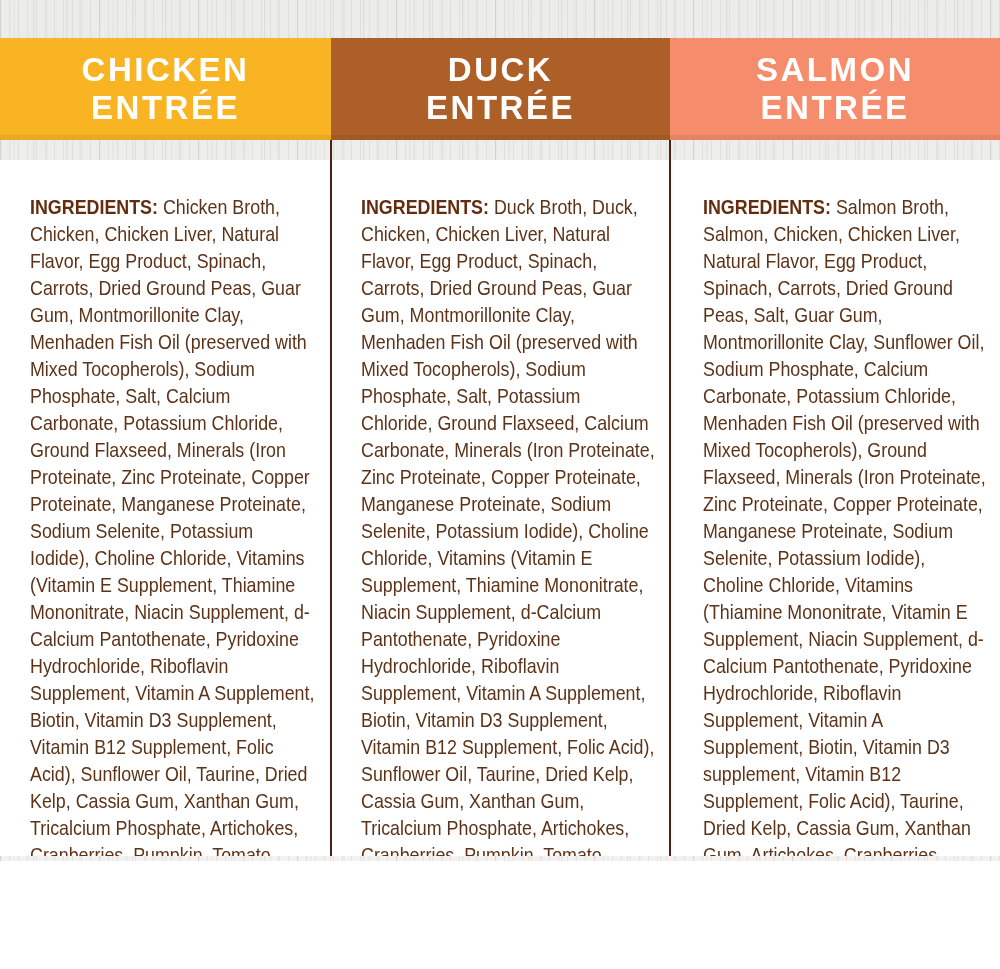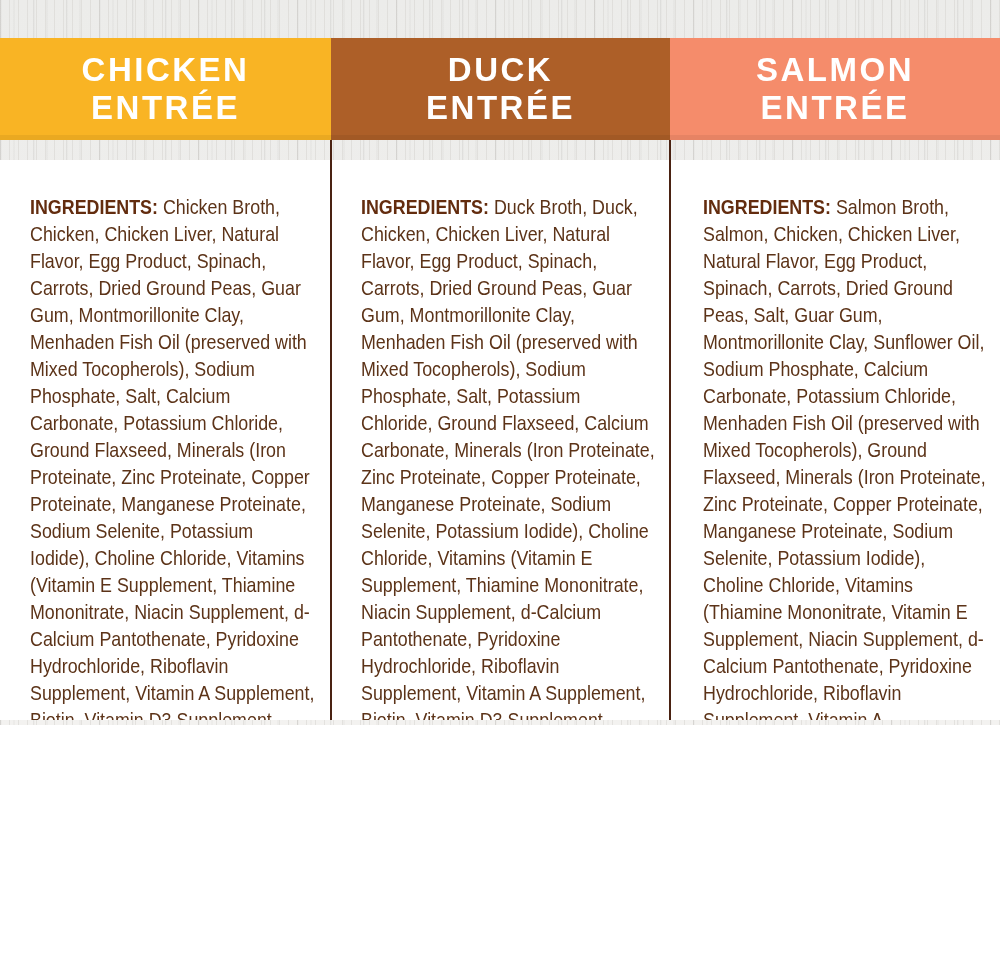--- a/index.html
+++ b/index.html
@@ -2,21 +2,21 @@
 <html><head>
 <meta charset="utf-8">
 <style>
   * { margin: 0; padding: 0; box-sizing: border-box; }
   html, body { width: 1000px; }
   body { font-family: "Liberation Sans", "DejaVu Sans", sans-serif; }
 
   .sheet {
     position: relative;
     width: 1000px;
-    height: 725px;
+    height: 861px;
     overflow: hidden;
     background-color: #efeeec;
     background-image:
       repeating-linear-gradient(90deg,
         rgba(150,148,145,0.22) 0px, rgba(150,148,145,0) 2px,
         rgba(255,255,255,0) 13px, rgba(168,166,162,0.16) 14px,
         rgba(255,255,255,0) 15px, rgba(255,255,255,0) 33px),
       repeating-linear-gradient(90deg,
         rgba(214,212,208,0.55) 0 1px, rgba(255,255,255,0) 1px 9px),
       linear-gradient(#ececea, #f3f2f0);

